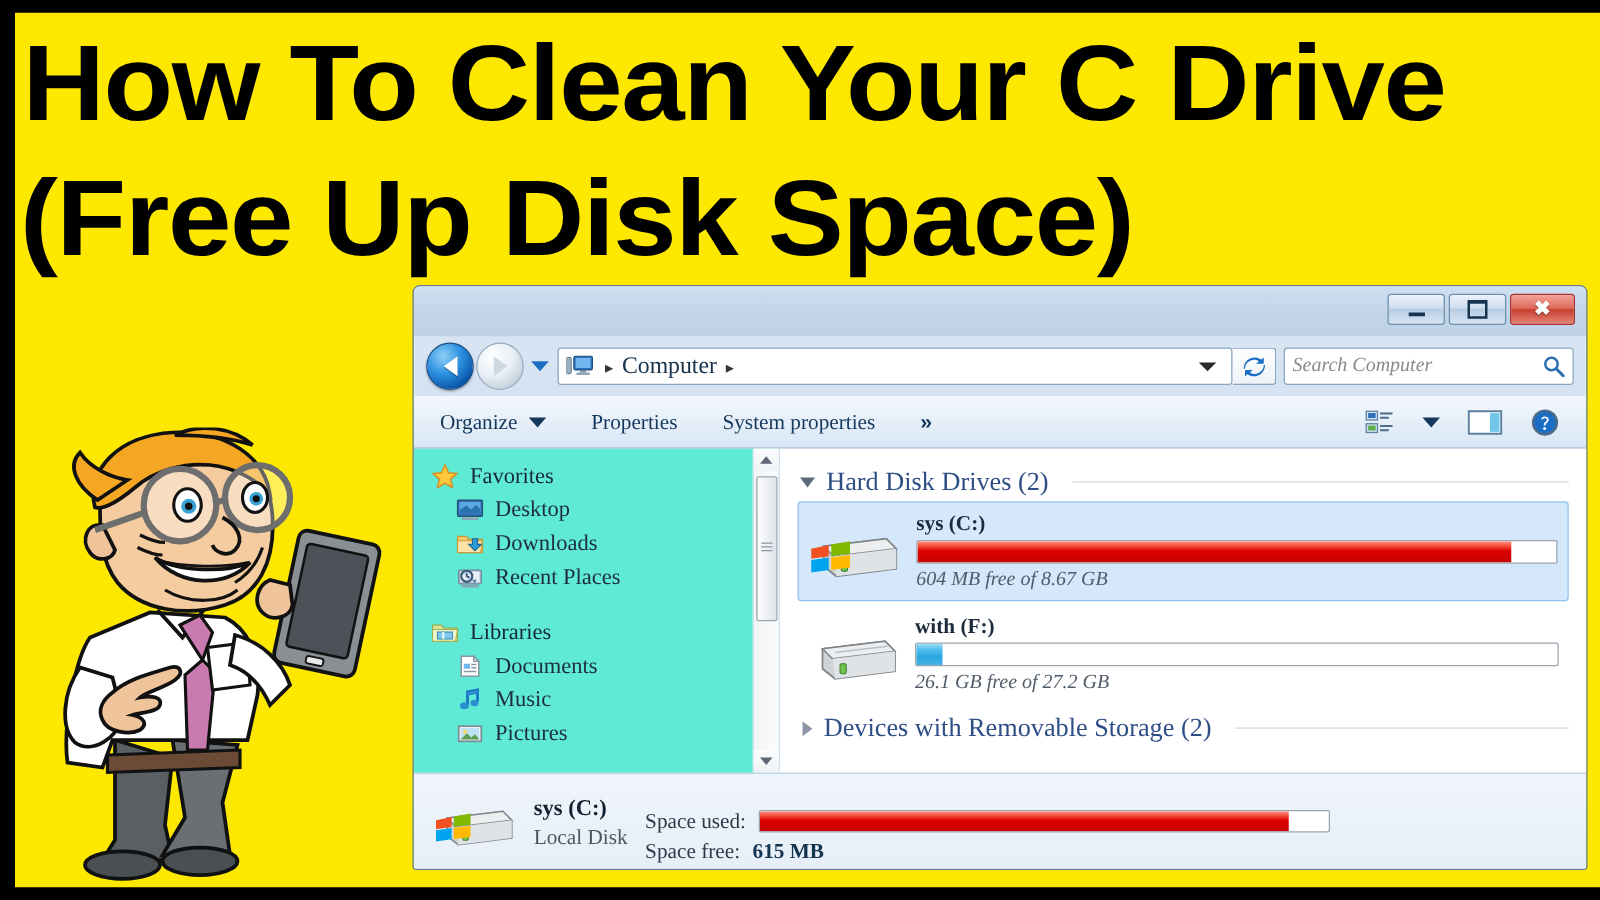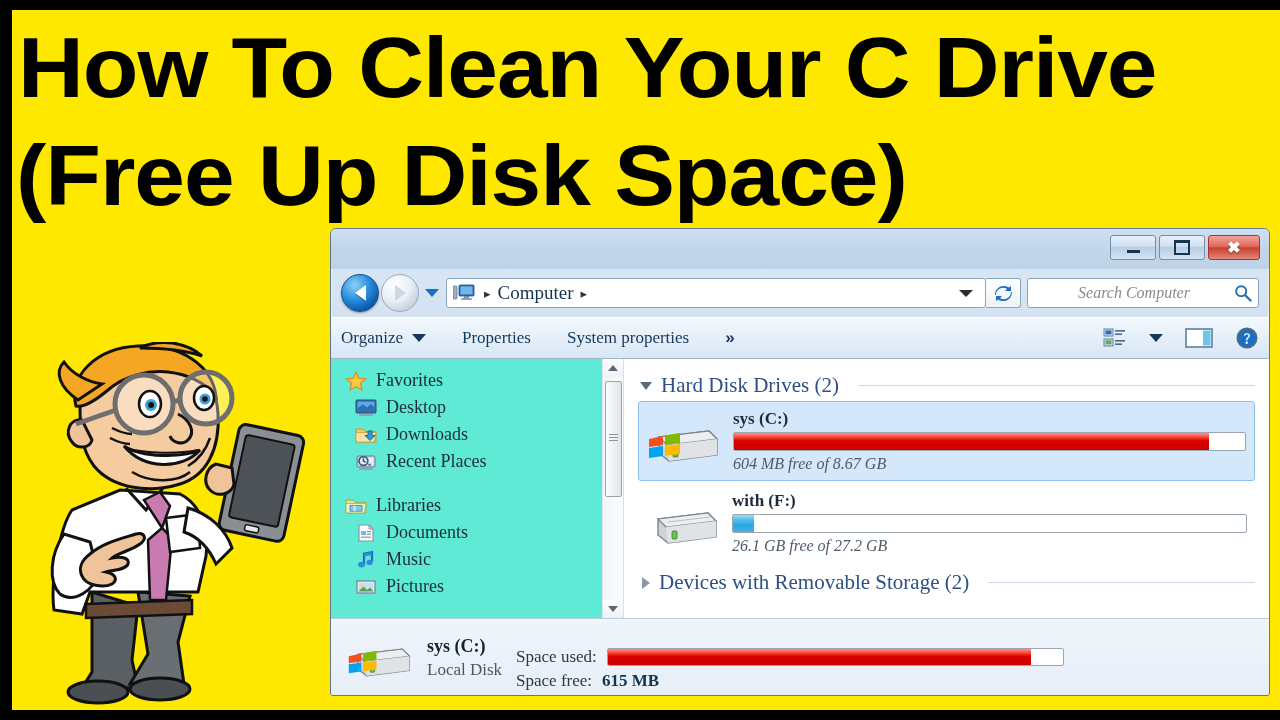--- a/index.html
+++ b/index.html
@@ -73,39 +73,39 @@
   .crumb-sep{color:#333;font-size:13px;margin:0 7px;flex:0 0 auto;}
   .crumb{font-size:19px;color:#17324b;font-family:"Liberation Serif", serif;flex:0 0 auto;}
   .addr-caret{margin-left:auto;width:0;height:0;border-left:7px solid transparent;
     border-right:7px solid transparent;border-top:7px solid #2b2b2b;margin-right:10px;flex:0 0 auto;}
   .refresh{width:34px;height:28px;border:1px solid #8aa5bf;border-left:none;border-radius:0 3px 3px 0;
     background:linear-gradient(180deg,#fdfefe,#eef3f8);display:flex;align-items:center;justify-content:center;
     flex:0 0 auto;margin-right:6px;}
   .searchbox{width:218px;height:28px;background:#fff;border:1px solid #8aa5bf;border-radius:3px;
     display:flex;align-items:center;padding:0 6px;flex:0 0 auto;}
   .search-ph{flex:1 1 auto;font-size:16px;color:#8a8a8a;font-style:italic;
-    font-family:"Liberation Serif", serif;text-align:center;}
+    font-family:"Liberation Serif", serif;}
 
   
   .toolbar{height:40px;background:linear-gradient(180deg,#f3f8fd 0%,#e4eef8 55%,#d7e6f5 100%);
     border-top:1px solid #ffffff;border-bottom:1px solid #9db5cd;
-    display:flex;align-items:center;padding:0 10px;justify-content:center;}
+    display:flex;align-items:center;padding:0 21px;justify-content:center;}
   .tb-item{font-size:17px;color:#14375c;font-family:"Liberation Serif", serif;
     display:flex;align-items:center;gap:9px;margin-right:36px;white-space:nowrap;}
   .tb-caret{width:0;height:0;border-left:7px solid transparent;border-right:7px solid transparent;
     border-top:8px solid #15375c;}
   .tb-chev{font-size:17px;color:#14375c;font-weight:bold;margin-right:34px;}
   .tb-spacer{flex:1 1 auto;}
   .tb-right{display:flex;align-items:center;gap:22px;margin-left:auto;}
 
   
   .body{display:flex;height:259px;background:#fff;}
   .nav-pane{width:292px;position:relative;background:#5eead4;border-right:1px solid #d6e0ea;}
   .nav-scroll{position:absolute;left:0;top:0;width:272px;height:259px;padding:8px 0 0 0;}
-  .nav-row{display:flex;align-items:center;height:27px;padding-left:24px;gap:9px;}
+  .nav-row{display:flex;align-items:center;height:27px;padding-left:34px;gap:9px;}
   .nav-row.group{padding-left:14px;}
   .nav-label{font-size:18px;color:#1e2c3c;font-family:"Liberation Serif", serif;white-space:nowrap;}
   .nav-label.group{font-weight:normal;color:#17283a;}
   .nav-gap{height:17px;}
   .nav-ico{width:22px;height:20px;flex:0 0 auto;}
 
   
   .vscroll{position:absolute;right:0;top:0;width:20px;height:259px;
     background:linear-gradient(90deg,#f2f4f7,#fbfcfd);border-left:1px solid #dfe5ec;}
   .vs-arrow{height:18px;display:flex;align-items:center;justify-content:center;

